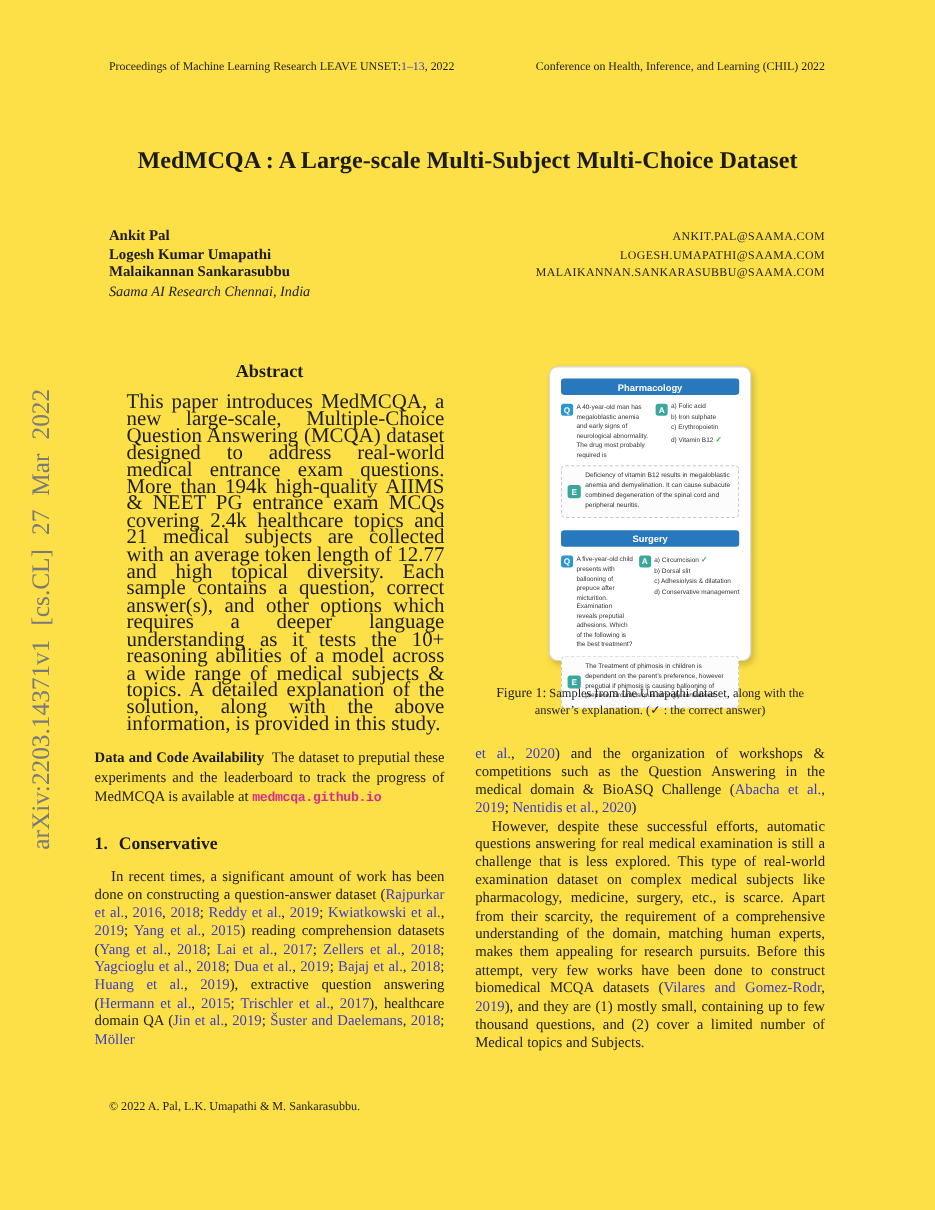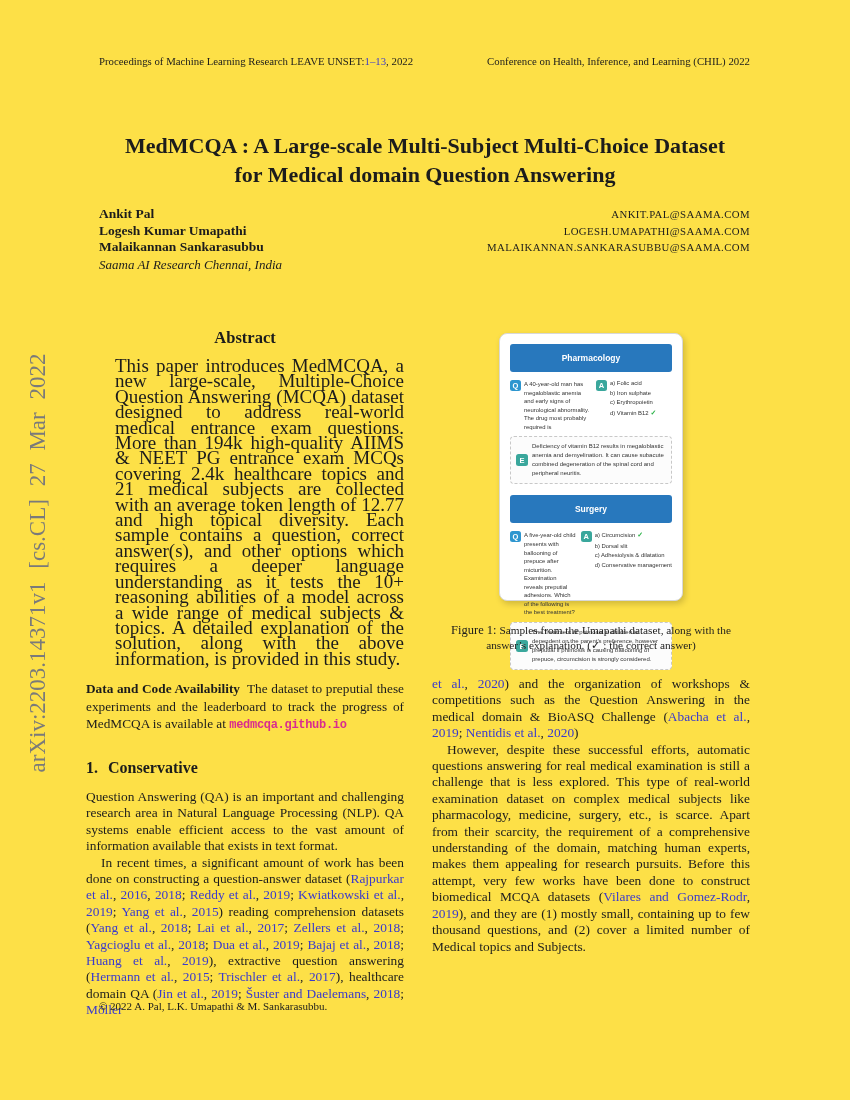--- a/index.html
+++ b/index.html
@@ -37,21 +37,21 @@
   .abs-head{text-align:center;font-weight:bold;font-size:16.5px;margin-bottom:10px;}
   .abs-body{margin-left:29px;width:289px;font-size:19px;line-height:15.4px;text-align:justify;}
   .avail{margin-top:14px;font-size:13.3px;line-height:17.6px;text-align:justify;}
   .sec-head{margin-top:24px;margin-bottom:12px;font-weight:bold;font-size:16px;}
   .sec-num{margin-right:10px;}
 
   
   .fig-card{margin:0 auto;width:184px;height:268px;box-sizing:border-box;background:#fff;
             border:1.5px solid #d8d8d8;border-radius:8px;box-shadow:2px 3px 6px rgba(0,0,0,0.18);
             padding:10px;font-family:"Liberation Sans",sans-serif;}
-  .fig-banner{height:28px;border-radius:3px;background:#2878bd;color:#fff;font-weight:bold;
+  .fig-banner{height:15px;border-radius:3px;background:#2878bd;color:#fff;font-weight:bold;
               font-size:8.5px;display:flex;align-items:center;justify-content:center;margin-bottom:8px;}
   .fig-qa{display:flex;margin-bottom:5px;}
   .fig-badge{flex:0 0 11px;width:11px;height:11px;border-radius:2.5px;color:#fff;font-weight:bold;
              font-size:7.5px;display:flex;align-items:center;justify-content:center;}
   .badge-q{background:#2e96cf;}
   .badge-a{background:#3aa79c;}
   .badge-e{background:#3aa79c;flex:0 0 12px;width:12px;height:12px;margin-right:4px;}
   .fig-qtext{width:67px;margin-left:3px;margin-right:5px;font-size:5.9px;line-height:1.45;color:#333;}
   .fig-options{margin-left:3px;flex:1;}
   .fig-option{margin-bottom:3.5px;font-size:5.9px;color:#333;white-space:nowrap;}
@@ -75,21 +75,20 @@
 
   <div class="runhead">
     <span><span>Proceedings of Machine Learning Research LEAVE UNSET:</span><span class="seg-link">1–13</span><span>, 2022</span></span>
     <span>Conference on Health, Inference, and Learning (CHIL) 2022</span>
   </div>
 
   <div class="watermark">arXiv:2203.14371v1 [cs.CL] 27 Mar 2022</div>
 
   <div class="title">
     <div>MedMCQA : A Large-scale Multi-Subject Multi-Choice Dataset</div>
-    <div>for Medical domain Question Answering</div>
   </div>
 
   <div class="authors">
     <div class="author-row">
       <span class="author-name">Ankit Pal</span>
       <span class="author-email">ANKIT.PAL@SAAMA.COM</span>
     </div>
     <div class="author-row">
       <span class="author-name">Logesh Kumar Umapathi</span>
       <span class="author-email">LOGESH.UMAPATHI@SAAMA.COM</span>
@@ -101,21 +100,20 @@
     <div class="affiliation">Saama AI Research Chennai, India</div>
   </div>
 
   <div class="col-left">
     <div class="abs-head">Abstract</div>
     <div class="abs-body">This paper introduces MedMCQA, a new large-scale, Multiple-Choice Question Answering (MCQA) dataset designed to address real-world medical entrance exam questions. More than 194k high-quality AIIMS &amp; NEET PG entrance exam MCQs covering 2.4k healthcare topics and 21 medical subjects are collected with an average token length of 12.77 and high topical diversity. Each sample contains a question, correct answer(s), and other options which requires a deeper language understanding as it tests the 10+ reasoning abilities of a model across a wide range of medical subjects &amp; topics. A detailed explanation of the solution, along with the above information, is provided in this study.</div>
     <div class="avail"><span class="seg-bold">Data and Code Availability</span><span>The dataset to preputial these experiments and the leaderboard to track the progress of MedMCQA is available at </span><span class="seg-url">medmcqa.github.io</span></div>
     <div class="sec-head">
       <span class="sec-num">1.</span><span>Conservative</span>
     </div>
-    <div class="body-text">Question Answering (QA) is an important and challenging research area in Natural Language Processing (NLP). QA systems enable efficient access to the vast amount of information available that exists in text format.</div>
     <div class="body-text indent"><span>In recent times, a significant amount of work has been done on constructing a question-answer dataset (</span><span class="seg-link">Rajpurkar et al.</span><span>, </span><span class="seg-link">2016</span><span>, </span><span class="seg-link">2018</span><span>; </span><span class="seg-link">Reddy et al.</span><span>, </span><span class="seg-link">2019</span><span>; </span><span class="seg-link">Kwiatkowski et al.</span><span>, </span><span class="seg-link">2019</span><span>; </span><span class="seg-link">Yang et al.</span><span>, </span><span class="seg-link">2015</span><span>) reading comprehension datasets (</span><span class="seg-link">Yang et al.</span><span>, </span><span class="seg-link">2018</span><span>; </span><span class="seg-link">Lai et al.</span><span>, </span><span class="seg-link">2017</span><span>; </span><span class="seg-link">Zellers et al.</span><span>, </span><span class="seg-link">2018</span><span>; </span><span class="seg-link">Yagcioglu et al.</span><span>, </span><span class="seg-link">2018</span><span>; </span><span class="seg-link">Dua et al.</span><span>, </span><span class="seg-link">2019</span><span>; </span><span class="seg-link">Bajaj et al.</span><span>, </span><span class="seg-link">2018</span><span>; </span><span class="seg-link">Huang et al.</span><span>, </span><span class="seg-link">2019</span><span>), extractive question answering (</span><span class="seg-link">Hermann et al.</span><span>, </span><span class="seg-link">2015</span><span>; </span><span class="seg-link">Trischler et al.</span><span>, </span><span class="seg-link">2017</span><span>), healthcare domain QA (</span><span class="seg-link">Jin et al.</span><span>, </span><span class="seg-link">2019</span><span>; </span><span class="seg-link">Šuster and Daelemans</span><span>, </span><span class="seg-link">2018</span><span>; </span><span class="seg-link">Möller</span></div>
   </div>
 
   <div class="col-right">
 
     <div class="fig-card">
 
       <div class="fig-banner">Pharmacology</div>
       <div class="fig-qa">
         <span class="fig-badge badge-q">Q</span>

